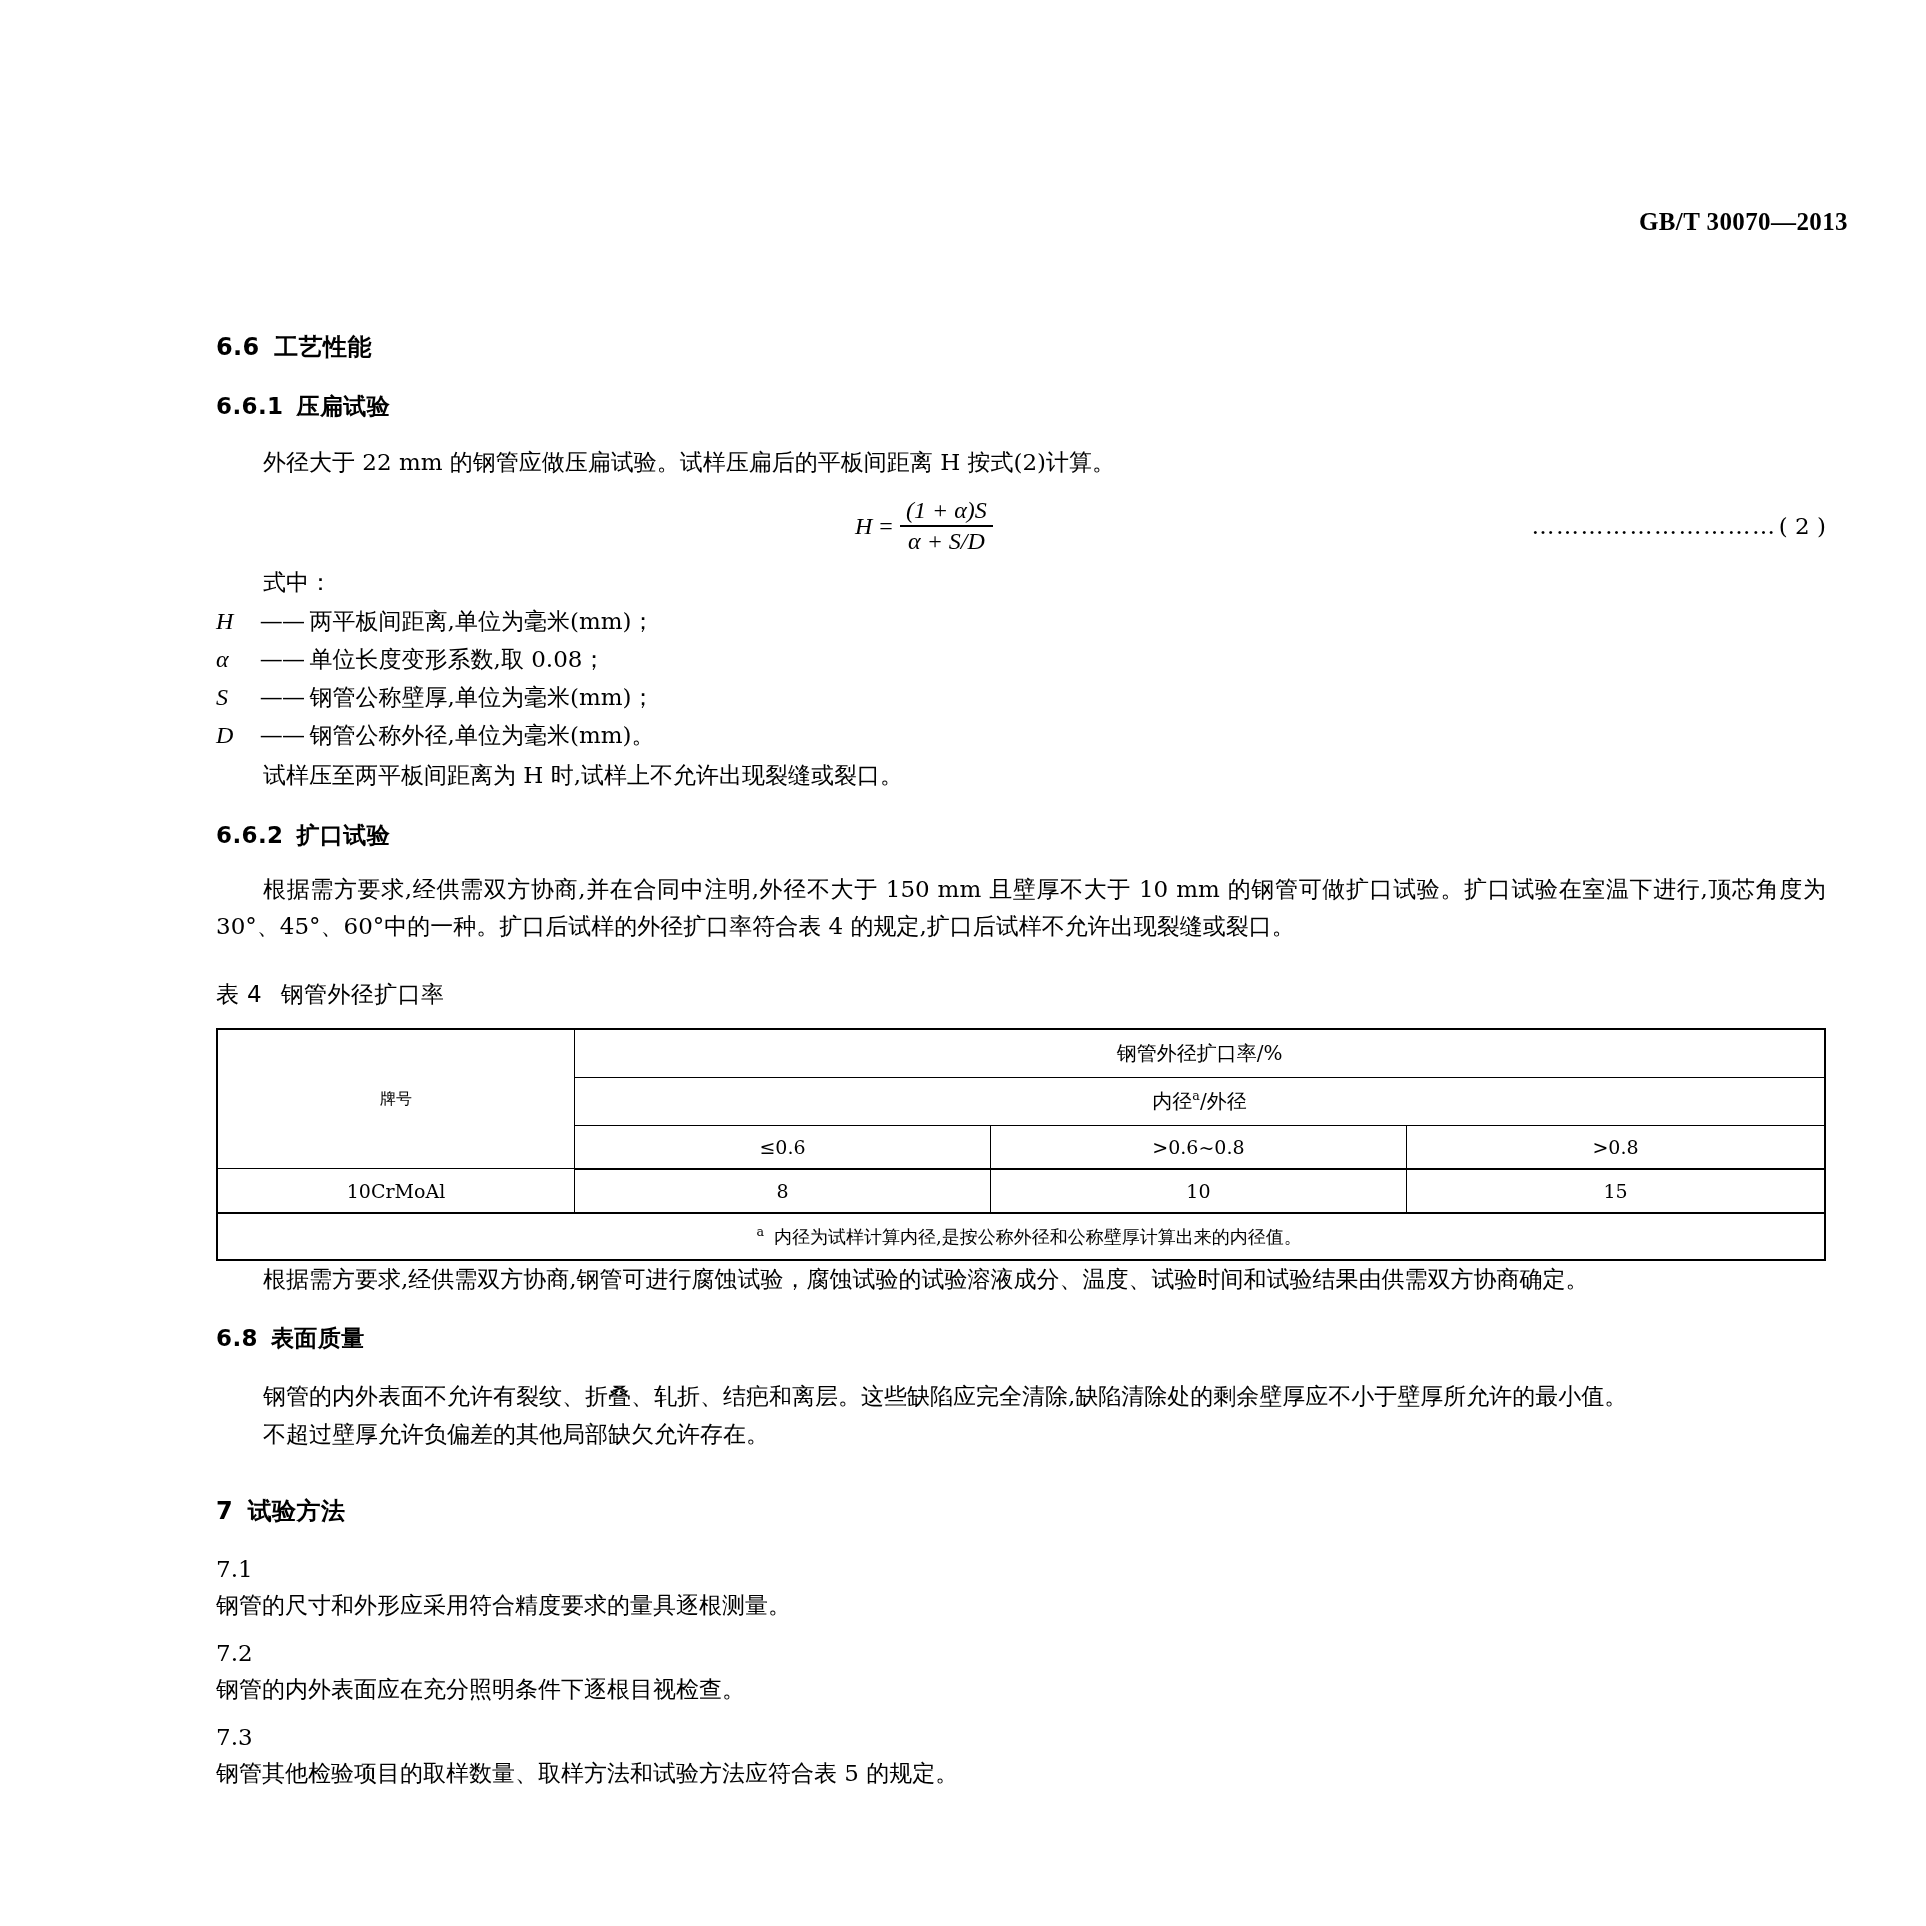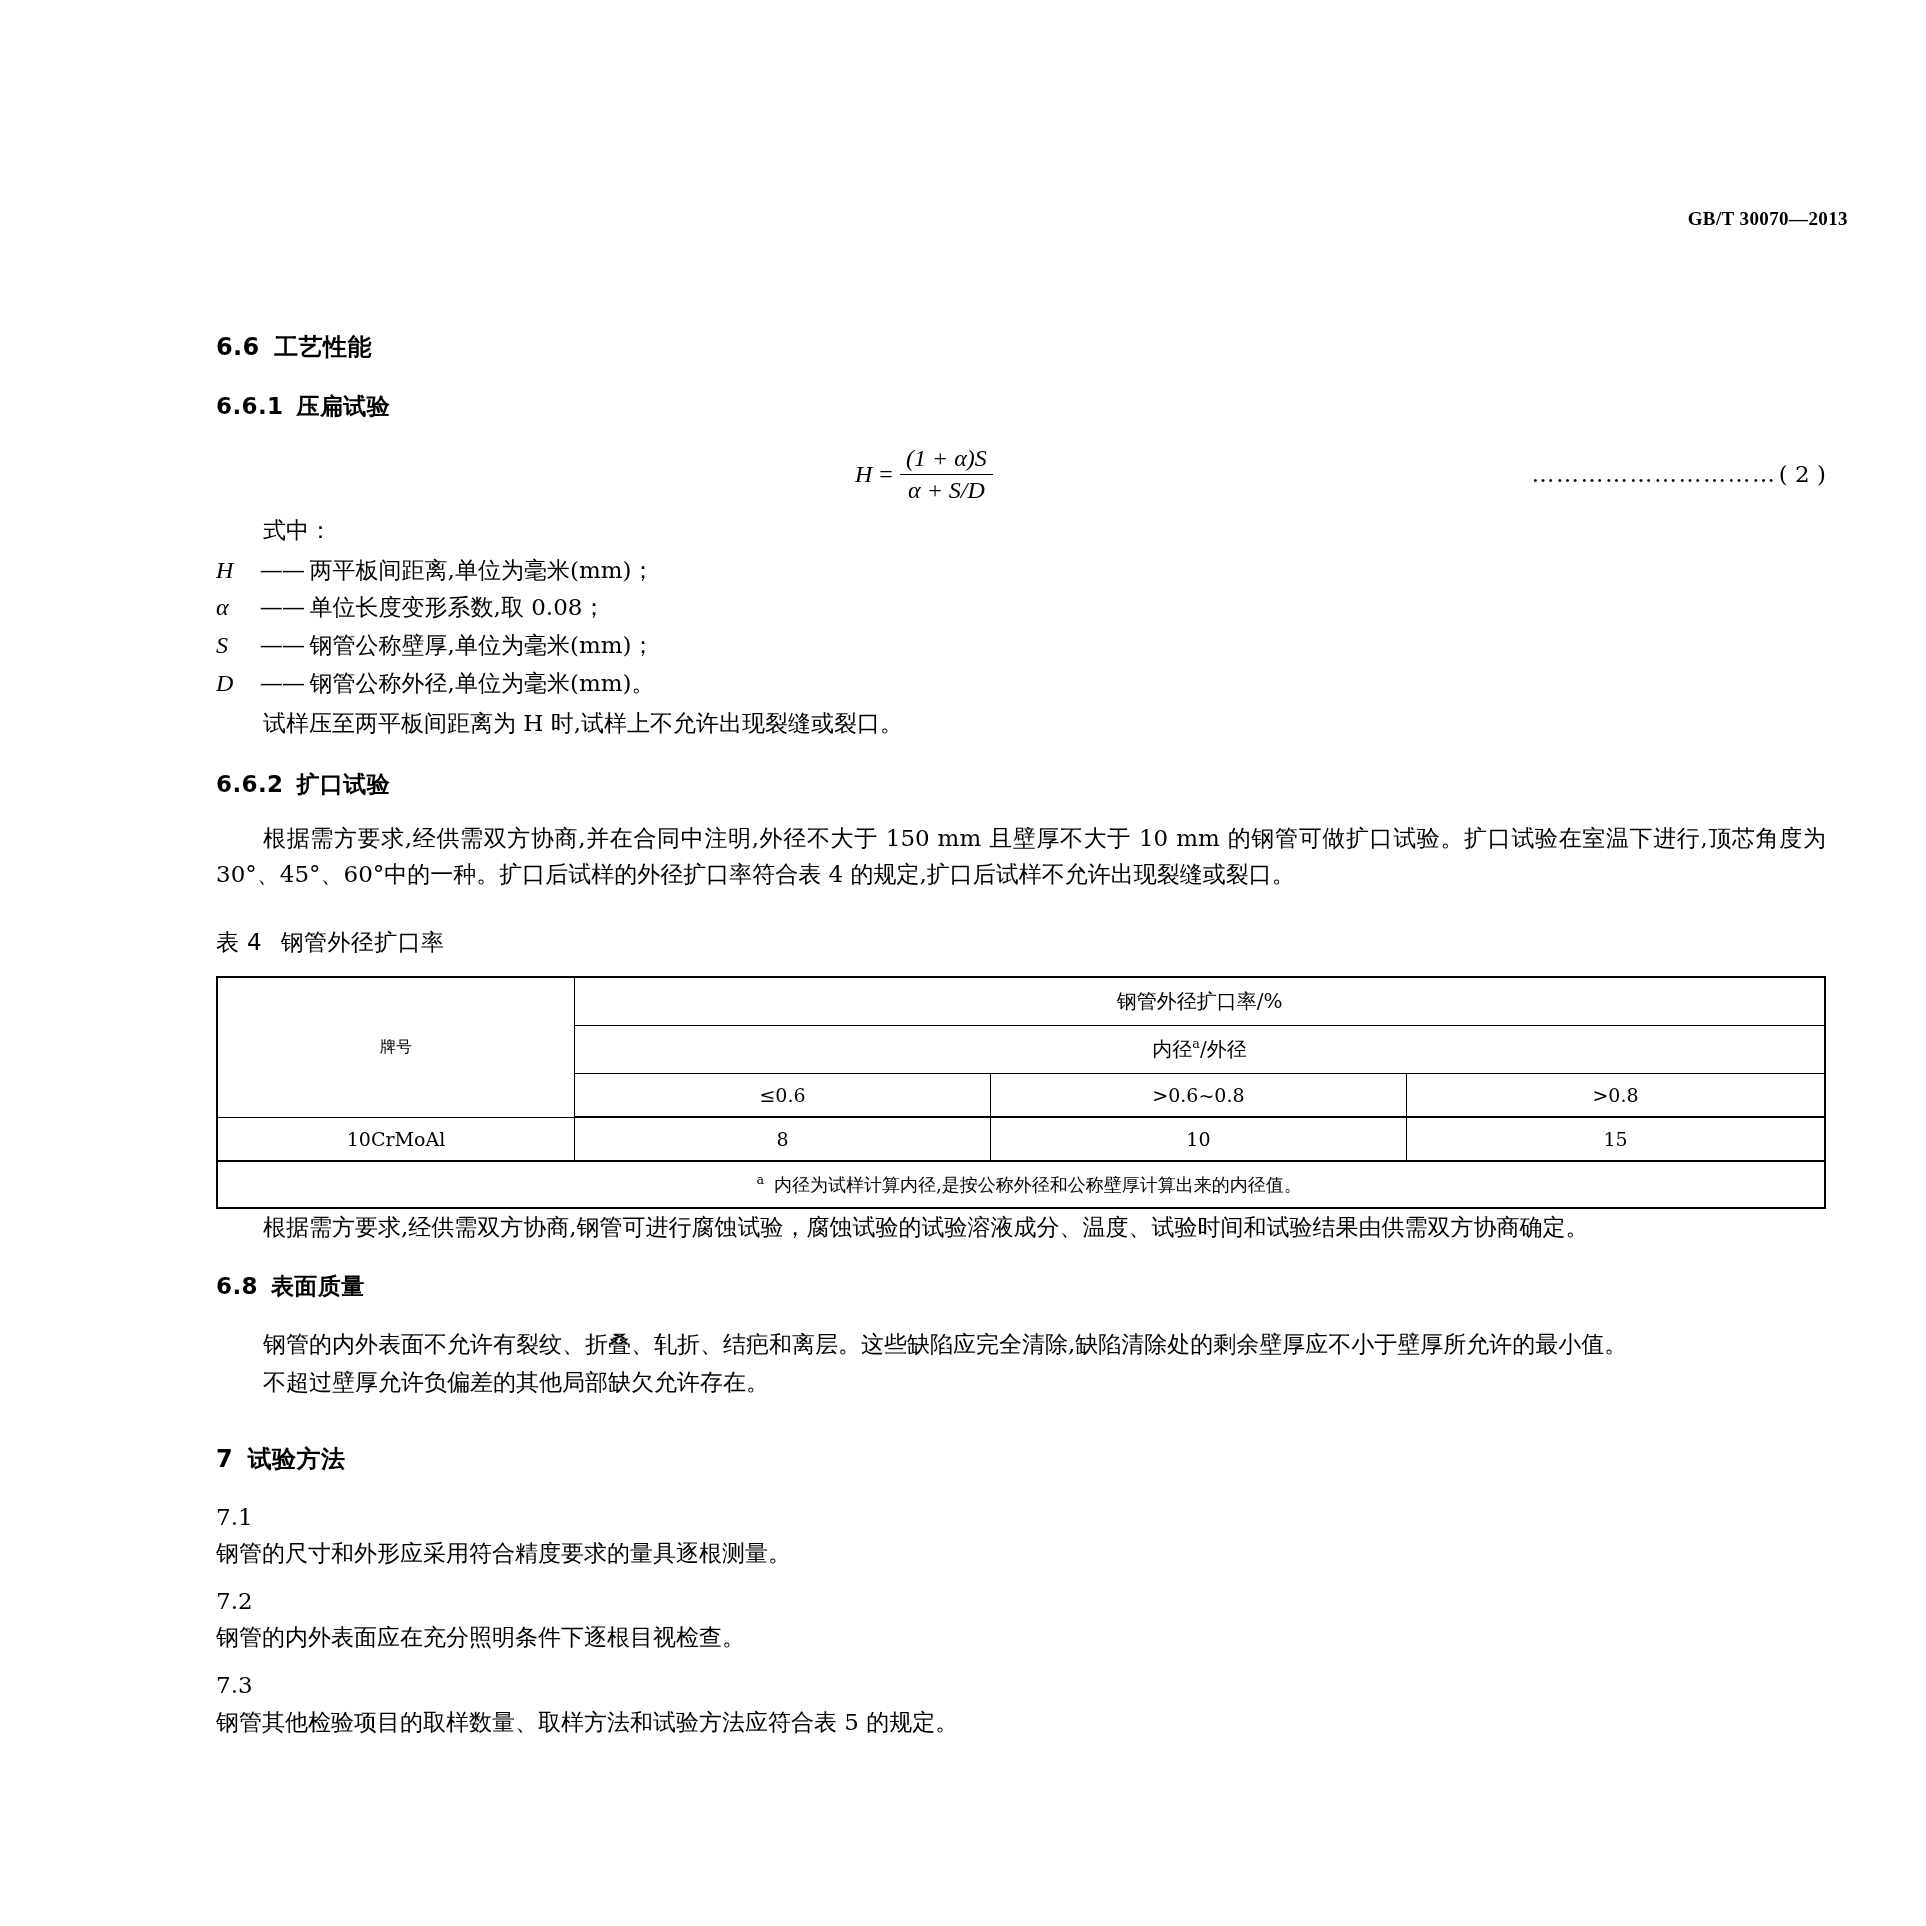--- a/index.html
+++ b/index.html
@@ -19,21 +19,21 @@
     box-sizing: border-box;
     overflow: hidden;
   }
 
   
   .running-header {
     position: absolute;
     top: 208px;
     right: 189px;
     font-family: "Liberation Serif", "DejaVu Serif", serif;
-    font-size: 19px;
+    font-size: 25px;
     font-weight: bold;
     letter-spacing: 0.4px;
     white-space: nowrap;
     text-align: center;
   }
 
   
   .content {
     position: absolute;
     left: 216px;
@@ -220,20 +220,21 @@
   <div class="content">
 
     <div class="h2" style="margin-bottom:22.3px;">
       <span class="num">6.6</span><span>工艺性能</span>
     </div>
 
     <div class="h3" style="margin-bottom:21.6px;">
       <span class="num">6.6.1</span><span>压扁试验</span>
     </div>
 
+    <div class="para indent">外径大于 22 mm 的钢管应做压扁试验。试样压扁后的平板间距离 H 按式(2)计算。</div>
 
     <div class="equation-row">
       <div class="eq-spacer"></div>
       <div class="eq">
         <span class="lhs">H</span>
         <span class="equals">=</span>
         <span class="frac">
           <span class="numer">(1 + α)S</span>
           <span class="bar"></span>
           <span class="denom">α + S/D</span>

